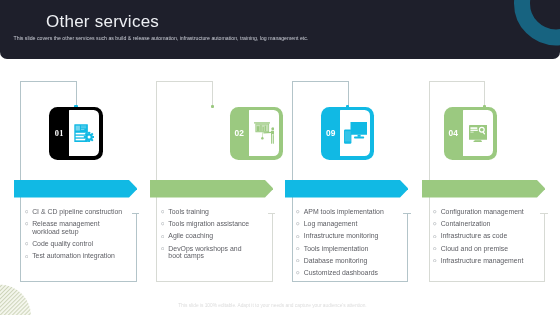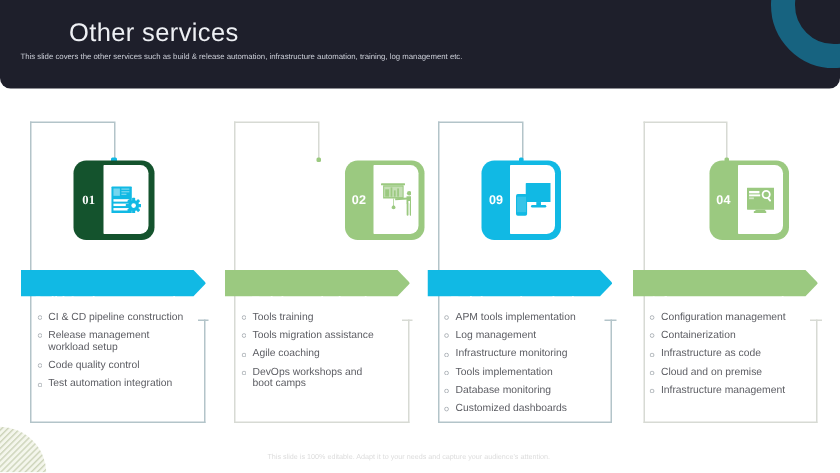--- a/index.html
+++ b/index.html
@@ -67,21 +67,21 @@
     <div class="obox" style="left:0;top:0;width:116.6px;height:201px;">
       <div class="ln" style="left:0;top:0;width:55.9px;height:.8px;background:#b3c4c9;"></div>
       <div class="ln" style="left:0;top:0;width:.8px;height:201px;background:#b3c4c9;"></div>
       <div class="ln" style="left:0;bottom:0;width:116.6px;height:.8px;background:#b3c4c9;"></div>
       <div class="ln" style="right:0;top:132px;width:.8px;height:69px;background:#b3c4c9;"></div>
       <div class="ln" style="right:-2.4px;top:132px;width:7.4px;height:.8px;background:#b3c4c9;"></div>
       <div class="ln" style="left:55.9px;top:0;width:.8px;height:26px;background:#b3c4c9;"></div>
     </div>
 
     <div class="nub" style="left:54.3px;top:23.6px;background:#11b9e4;"></div>
-    <div class="tile" style="left:29.3px;top:26px;width:53.3px;height:52.7px;background:#14532d;font-family:Liberation Serif, serif;">
+    <div class="tile" style="left:29.3px;top:26px;width:53.3px;height:52.7px;background:#000000;font-family:Liberation Serif, serif;">
       <div class="num">01</div>
       <div class="pic" style="left:19.5px;top:3.0px;right:4.2px;bottom:3.3px;">
             <svg viewBox="0 0 40 36" width="20.4" height="18.4">
       <g fill="#11b9e4">
         <rect x="0.6" y="0.6" width="26.6" height="35" rx="1.0"></rect>
         <rect x="3.2" y="3.2" width="8.4" height="9.6" fill="#ffffff" opacity="0.42"></rect>
         <rect x="13.6" y="3.2" width="10.4" height="1.7" fill="#ffffff" opacity="0.42"></rect>
         <rect x="13.6" y="6.6" width="10.4" height="1.7" fill="#ffffff" opacity="0.42"></rect>
         <rect x="13.6" y="10.0" width="6.6" height="1.7" fill="#ffffff" opacity="0.42"></rect>
         <rect x="3.2" y="17.2" width="20.8" height="3.2" fill="#ffffff"></rect>
@@ -274,21 +274,21 @@
     <div class="obox" style="left:0;top:0;width:116.6px;height:201px;">
       <div class="ln" style="left:0;top:0;width:55.9px;height:.8px;background:#d7dad4;"></div>
       <div class="ln" style="left:0;top:0;width:.8px;height:201px;background:#d7dad4;"></div>
       <div class="ln" style="left:0;bottom:0;width:116.6px;height:.8px;background:#d7dad4;"></div>
       <div class="ln" style="right:0;top:132px;width:.8px;height:69px;background:#d7dad4;"></div>
       <div class="ln" style="right:-2.4px;top:132px;width:7.4px;height:.8px;background:#d7dad4;"></div>
       <div class="ln" style="left:55.9px;top:0;width:.8px;height:26px;background:#d7dad4;"></div>
     </div>
 
     <div class="nub" style="left:54.3px;top:23.6px;background:#9bc980;"></div>
-    <div class="tile" style="left:44px;top:26px;width:53.3px;height:52.7px;background:#9bc980;">
+    <div class="tile" style="left:15px;top:26px;width:53.3px;height:52.7px;background:#9bc980;">
       <div class="num">04</div>
       <div class="pic" style="left:19.5px;top:3.0px;right:4.2px;bottom:3.3px;">
             <svg viewBox="0 0 36.4 34.2" width="18.2" height="17.1">
       <g fill="#9bc980">
         <rect x="0" y="0" width="36.4" height="29.6" rx="0.8"></rect>
         <rect x="11.2" y="29.6" width="13.2" height="2.0"></rect>
         <rect x="9.0" y="31.4" width="16.8" height="2.8" rx="1.2"></rect>
         <rect x="2.8" y="4.6" width="13.8" height="3.2" fill="#ffffff"></rect>
         <rect x="2.8" y="9.2" width="14.8" height="2.6" fill="#ffffff"></rect>
         <rect x="2.8" y="13.2" width="6.4" height="2.4" fill="#ffffff" opacity="0.55"></rect>

